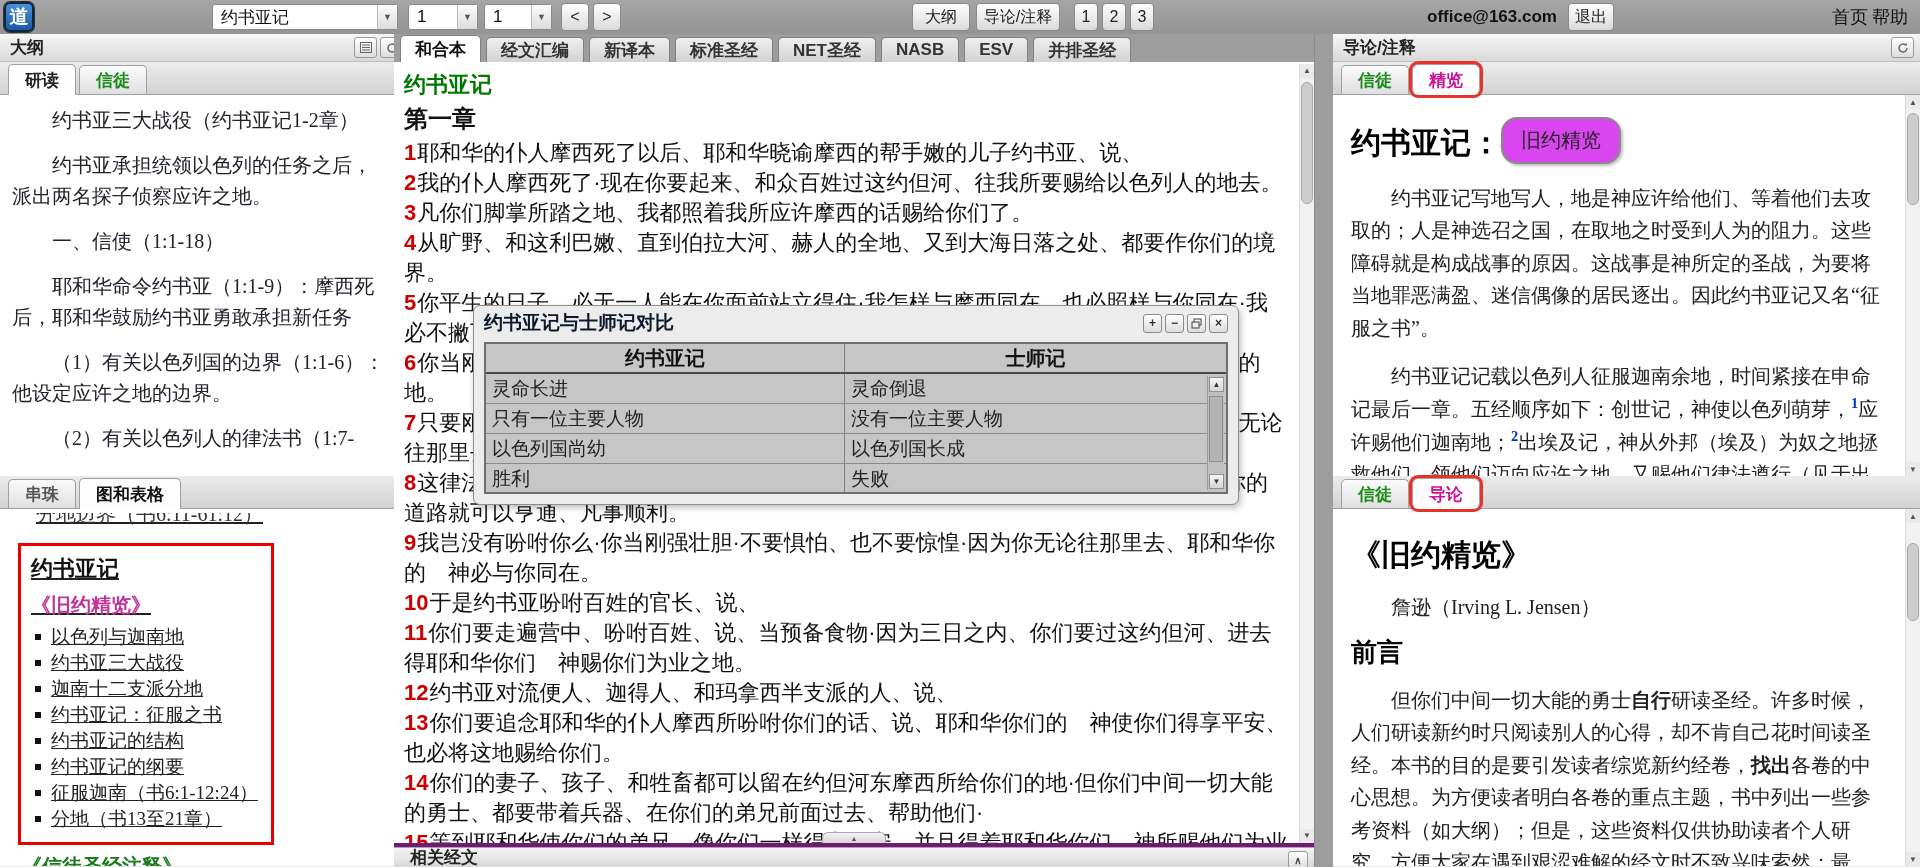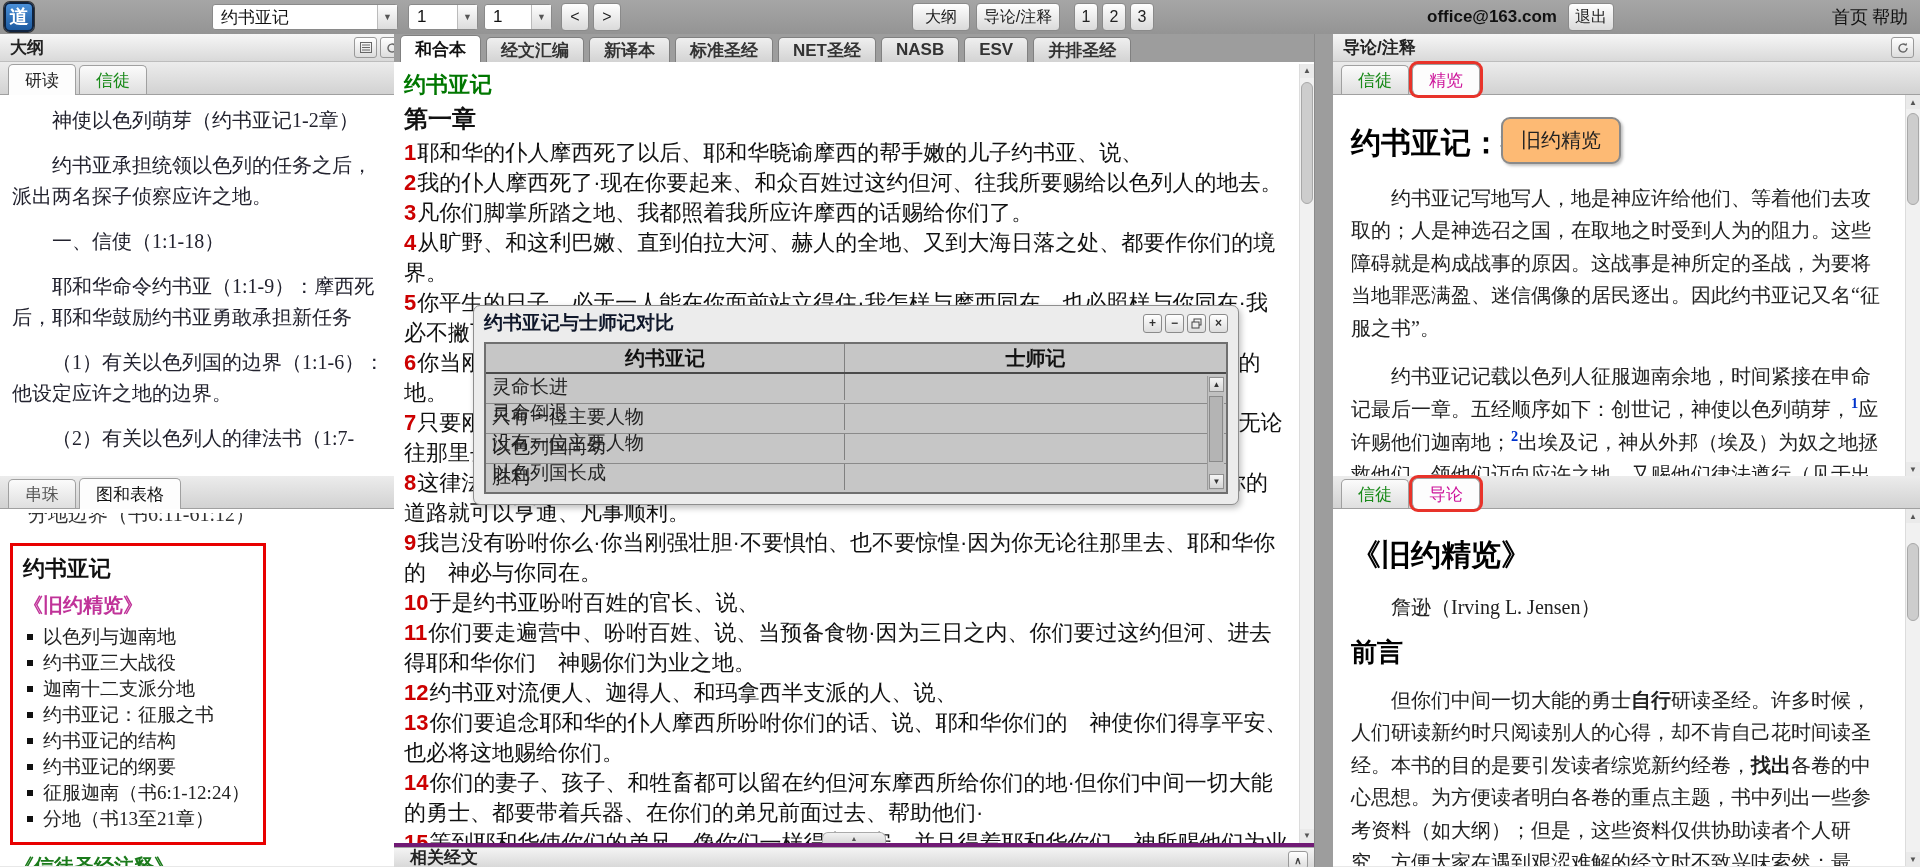--- a/index.html
+++ b/index.html
@@ -37,41 +37,41 @@
   .panel-header { position:relative; height:28px; background:linear-gradient(#f6f6f6,#d9d9d9);
     border-bottom:1px solid #bdbdbd; display:flex; align-items:center; }
   .panel-header .ph-title { font-size:17px; font-weight:bold; color:#222; margin-left:10px; }
   .ph-btn { position:absolute; top:3px; width:23px; height:21px; border:1px solid #999;
     border-radius:3px; background:linear-gradient(#fff,#ddd); display:flex; align-items:center; justify-content:center; }
 
   .tabrow { position:relative; height:33px; background:linear-gradient(#ececec,#d2d2d2);
     border-bottom:1px solid #a0a0a0; display:flex; align-items:flex-end; padding-left:8px; }
   .tab { height:29px; margin-right:3px; padding:12px 16px; border:1px solid #a0a0a0; border-bottom:none;
     border-radius:5px 5px 0 0; background:linear-gradient(#fbfbfb,#dfdfdf);
-    display:flex; align-items:center; font-size:17px; font-weight:normal; color:#555; position:relative; }
+    display:flex; align-items:center; font-size:17px; font-weight:bold; color:#555; position:relative; }
   .tab.active { background:#fdfdfd; color:#222; height:31px; margin-bottom:-1px; z-index:2; }
   .tab.green { color:#1a8a1a; }
   .tab.magenta { color:#cc1199; }
   .tab.hl { box-shadow:0 0 0 3px #e8332a; border-radius:6px; }
 
   .content { position:relative; background:#fff; overflow:hidden; }
 
   
   .sb { position:absolute; right:0; top:0; bottom:0; width:15px; background:#f1f1f1; border-left:1px solid #dcdcdc; }
   .sb .sb-up,.sb .sb-down { position:absolute; left:0; width:14px; height:14px; color:#555; font-size:8px;
     display:flex; align-items:center; justify-content:center; background:#eaeaea; }
   .sb .sb-up{ top:0; } .sb .sb-down{ bottom:0; }
   .sb .sb-thumb { position:absolute; left:1px; width:12px; background:#cdcdcd; border:1px solid #a8a8a8; border-radius:6px; }
 
   
   .outline { font-family:"Liberation Serif", serif; font-size:20px; line-height:1.55; color:#22222e;
     padding:10px 22px 10px 12px; }
   .outline p { text-indent:2em; margin-bottom:14px; }
 
-  .charts-content { font-family:"Liberation Serif", serif; color:#222; padding:4px 22px 0 10px; }
+  .charts-content { font-family:"Liberation Serif", serif; color:#222; padding:4px 22px 0 18px;text-decoration:underline; }
   .clipped-line { height:13px; overflow:hidden; }
   .clipped-line span { display:block; margin-top:-12px; font-size:20px; color:#333; padding-left:18px; }
   .redbox { border:3px solid #e80000; width:256px; margin-top:17px; padding:6px 8px 10px 8px; }
   .redbox .rb-title { font-size:22px; font-weight:bold; color:#111; margin:2px 0 8px 2px; }
   .redbox .rb-series { font-size:20px; font-weight:bold; color:#c03399; margin:0 0 5px 2px; }
   .chart-item { display:flex; align-items:center; height:26px; font-size:19px; color:#222; }
   .chart-item .bullet { width:6px; height:6px; background:#111; margin:0 10px 0 6px; flex:none; }
   .notes-series { font-size:20px; font-weight:bold; color:#1a7a1a; margin:8px 0 0 4px; }
 
   
@@ -96,42 +96,42 @@
     border-radius:3px; background:linear-gradient(#fff,#ddd); display:flex; align-items:center; justify-content:center;
     font-size:10px; font-weight:bold; color:#444; }
 
   
   .rcontent { font-family:"Liberation Serif", serif; color:#222; }
   .rcontent .h1 { font-family:"Liberation Sans", sans-serif; font-size:30px; font-weight:bold; color:#000;
     margin:0 0 18px 0; }
   .rcontent p { font-size:20px; line-height:1.62; text-indent:2em; margin-bottom:16px; }
   .seg-b { font-weight:bold; }
   .seg-sup { color:#0033cc; font-weight:bold; vertical-align:super; font-size:0.72em; }
-  .tooltip { position:absolute; left:168px; top:22px; z-index:6; background:#fdba74;
-    border:2px solid #8a8a8a; border-radius:9px; padding:8px 18px; font-size:20px; color:#222;
+  .tooltip { position:absolute; left:168px; top:22px; z-index:6; background:#d946ef;
+    border:2px solid #8a8a8a; border-radius:16px; padding:8px 18px; font-size:20px; color:#222;
     font-family:"Liberation Sans",sans-serif; box-shadow:2px 2px 3px rgba(0,0,0,0.25); }
   .byline { font-size:20px; margin:0 0 14px 0; text-indent:2em; }
   .h2 { font-family:"Liberation Sans",sans-serif; font-size:26px; font-weight:bold; color:#000; margin:4px 0 14px 0; }
 
   
   .dialog { position:absolute; left:473px; top:305px; width:766px; height:200px;
     background:#ececec; border:1px solid #8e8e8e; border-radius:7px; box-shadow:2px 3px 6px rgba(0,0,0,0.25); z-index:50; }
   .dialog .dtitlebar { height:34px; display:flex; align-items:center; padding:0 10px; }
   .dialog .dtitle { font-size:19px; font-weight:bold; color:#0f172a; }
   .dbtns { margin-left:auto; display:flex; gap:3px; }
   .dbtn { width:19px; height:19px; border:1px solid #8a8a8a; border-radius:3px;
     background:linear-gradient(#fff,#ddd); display:flex; align-items:center; justify-content:center;
     font-size:12px; color:#333; font-weight:bold; line-height:1; }
   .dtable { position:absolute; left:10px; right:10px; top:36px; bottom:10px;
     border:2px solid #6f6f6f; background:#c6c6c6; overflow:hidden; font-family:"Liberation Serif",serif; }
   .dheader { display:flex; height:30px; border-bottom:2px solid #4a4a4a; }
   .dheader .dhcell { font-weight:bold; font-size:20px; color:#111; display:flex; align-items:center; justify-content:center; }
   .dhcell:first-child, .dcell:first-child { width:48.5%; border-right:1px solid #808080; }
   .dhcell:last-child, .dcell:last-child { flex:1; }
-  .drow { display:flex; height:30px; border-bottom:1px solid #8a8a8a;flex-direction:column; }
+  .drow { display:flex; height:30px; border-bottom:1px solid #8a8a8a; }
   .dcell { font-size:19px; color:#222; display:flex; align-items:center; padding-left:6px; }
   .dsb { position:absolute; top:32px; right:2px; bottom:2px; width:17px; background:#c0c0c0; border-left:1px solid #9a9a9a; }
   .dsb .sb-up,.dsb .sb-down { position:absolute; left:1px; width:15px; height:15px; background:linear-gradient(#f5f5f5,#d5d5d5);
     border:1px solid #909090; color:#333; font-size:8px; display:flex; align-items:center; justify-content:center; }
   .dsb .sb-up{ top:1px; } .dsb .sb-down{ bottom:1px; }
   .dsb .sb-thumb { position:absolute; left:1px; width:14px; top:20px; height:66px; background:#b4b4b4; border:1px solid #8a8a8a; }
 
   svg { display:block; }
 </style>
 </head>
@@ -195,21 +195,21 @@
       </div>
 
       <div class="tabrow">
         <div class="tab active">研读</div>
         <div class="tab green">信徒</div>
       </div>
 
       <div class="content outline" style="height:381px;">
         <div>
 
-        <p>神使以色列萌芽（约书亚记1-2章）</p>
+        <p>约书亚三大战役（约书亚记1-2章）</p>
             <p>约书亚承担统领以色列的任务之后，派出两名探子侦察应许之地。</p>
             <p>一、信使（1:1-18）</p>
             <p>耶和华命令约书亚（1:1-9）：摩西死后，耶和华鼓励约书亚勇敢承担新任务</p>
             <p>（1）有关以色列国的边界（1:1-6）：他设定应许之地的边界。</p>
             <p>（2）有关以色列人的律法书（1:7-</p>
           </div>
         <div class="sb">
           <div class="sb-thumb" style="top:3px; height:66px;"></div>
           <div class="sb-down">▼</div>
         </div>

